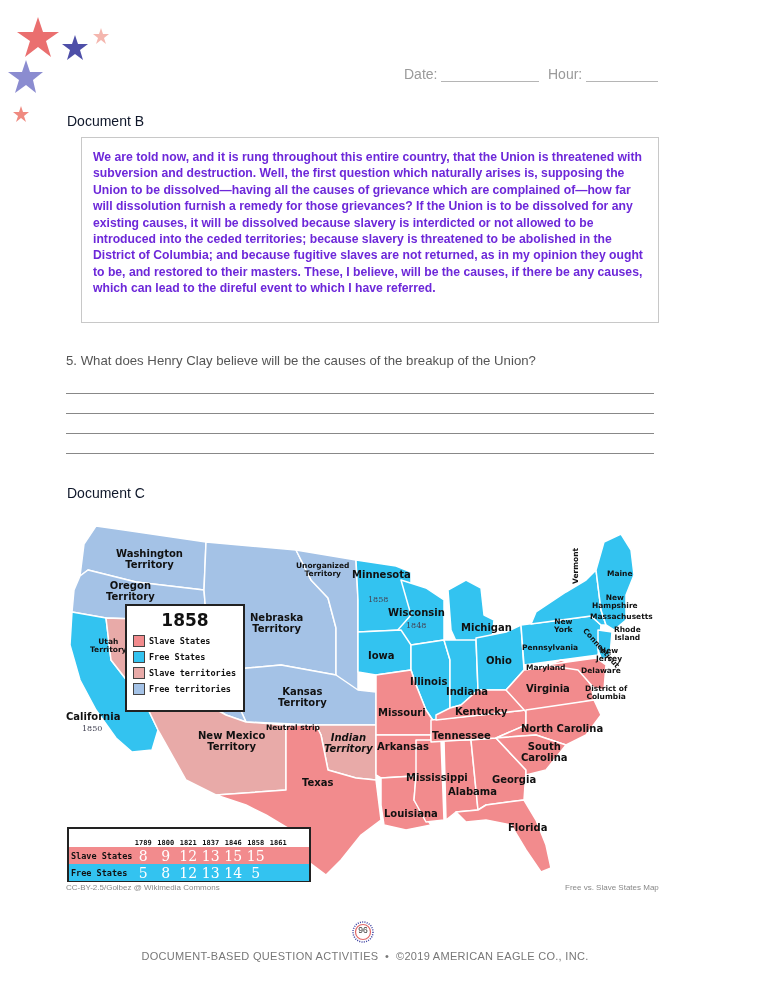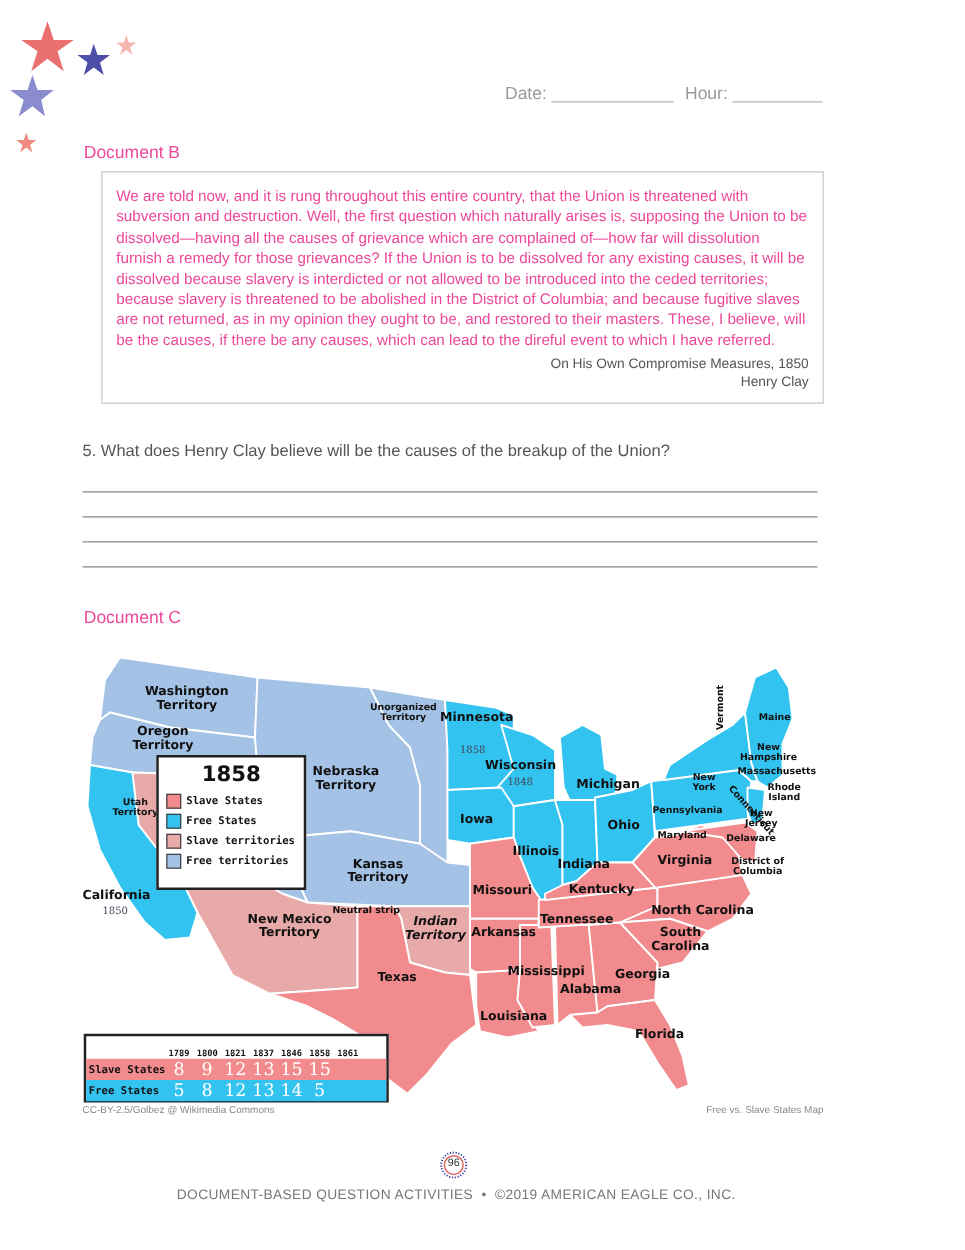--- a/index.html
+++ b/index.html
@@ -5,24 +5,24 @@
   * { box-sizing: border-box; margin: 0; padding: 0; }
   html, body { width: 772px; height: 1000px; background: #ffffff; overflow: hidden; }
   body { position: relative; font-family: "Liberation Sans", sans-serif; color: #333; }
 
   .stars { position: absolute; left: 0; top: 0; width: 120px; height: 130px; }
 
   .header-line { position: absolute; top: 66px; left: 67px; width: 590px; height: 24px; font-size: 14px; color: #9a9a9a; font-weight: 300; }
   .header-line .fld { position: absolute; top: 0; white-space: nowrap; }
   .header-line .line { display: inline-block; border-bottom: 1px solid #b5b5b5; height: 16px; vertical-align: bottom; }
 
-  .doc-heading { position: absolute; left: 67px; font-size: 14px; color: #ec4899; }
+  .doc-heading { position: absolute; left: 67px; font-size: 14px; color: #0f172a; }
 
   .quote-box { position: absolute; left: 81px; top: 137px; width: 578px; height: 186px; border: 1px solid #c8c8c8; padding: 11px 11px 8px 11px; }
-  .quote-text { font-size: 12.2px; line-height: 16.4px; color: #ec4899; }
+  .quote-text { font-size: 12.2px; line-height: 16.4px; color: #6d28d9; font-weight: bold; }
   .quote-src { text-align: right; font-size: 11px; line-height: 15px; color: #555; margin-top: 4px; }
 
   .question { position: absolute; left: 66px; top: 353px; font-size: 13.2px; color: #555; }
   .answer-line { position: absolute; left: 66px; width: 588px; border-bottom: 1px solid #888; }
 
   .map-wrap { position: absolute; left: 66px; top: 520px; width: 600px; height: 360px; }
   .map-wrap svg.map { position: absolute; left: 0; top: 0; }
   .lbl { position: absolute; font-family: "DejaVu Sans", sans-serif; font-weight: bold; font-size: 10px; color: #111; line-height: 11px; text-align: center; white-space: nowrap; }
   .lbl.small { font-size: 7.5px; line-height: 8px; }
   .lbl.year { font-family: "DejaVu Serif", serif; font-weight: normal; font-size: 8px; color: #445; }
@@ -67,24 +67,20 @@
   <span class="fld" style="left:481px;">
     <span>Hour:</span>
     <span class="line" style="width:72px;"></span>
   </span>
 </div>
 
 <div class="doc-heading" style="top:113px;">Document B</div>
 
 <div class="quote-box">
   <p class="quote-text">We are told now, and it is rung throughout this entire country, that the Union is threatened with subversion and destruction. Well, the first question which naturally arises is, supposing the Union to be dissolved—having all the causes of grievance which are complained of—how far will dissolution furnish a remedy for those grievances? If the Union is to be dissolved for any existing causes, it will be dissolved because slavery is interdicted or not allowed to be introduced into the ceded territories; because slavery is threatened to be abolished in the District of Columbia; and because fugitive slaves are not returned, as in my opinion they ought to be, and restored to their masters. These, I believe, will be the causes, if there be any causes, which can lead to the direful event to which I have referred.</p>
-  <div class="quote-src">
-    <div>On His Own Compromise Measures, 1850</div>
-    <div>Henry Clay</div>
-  </div>
 </div>
 
 <div class="question">5.  What does Henry Clay believe will be the causes of the breakup of the Union?</div>
 <div class="answer-line" style="top:393px;"></div>
 <div class="answer-line" style="top:413px;"></div>
 <div class="answer-line" style="top:433px;"></div>
 <div class="answer-line" style="top:453px;"></div>
 
 <div class="doc-heading" style="top:485px;">Document C</div>
 

